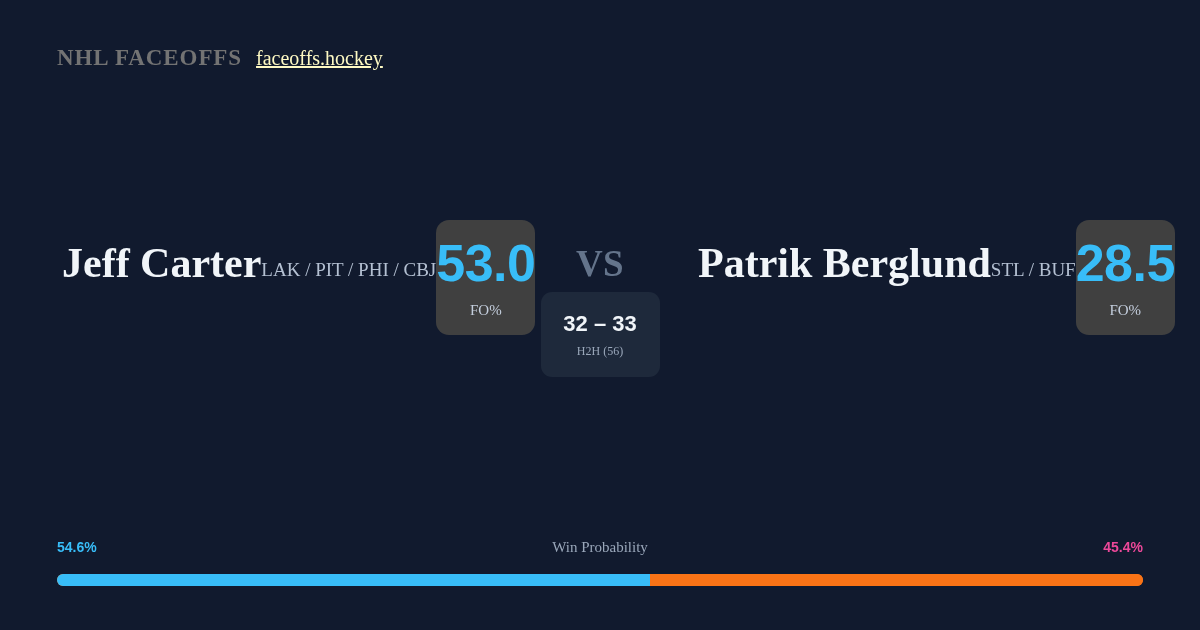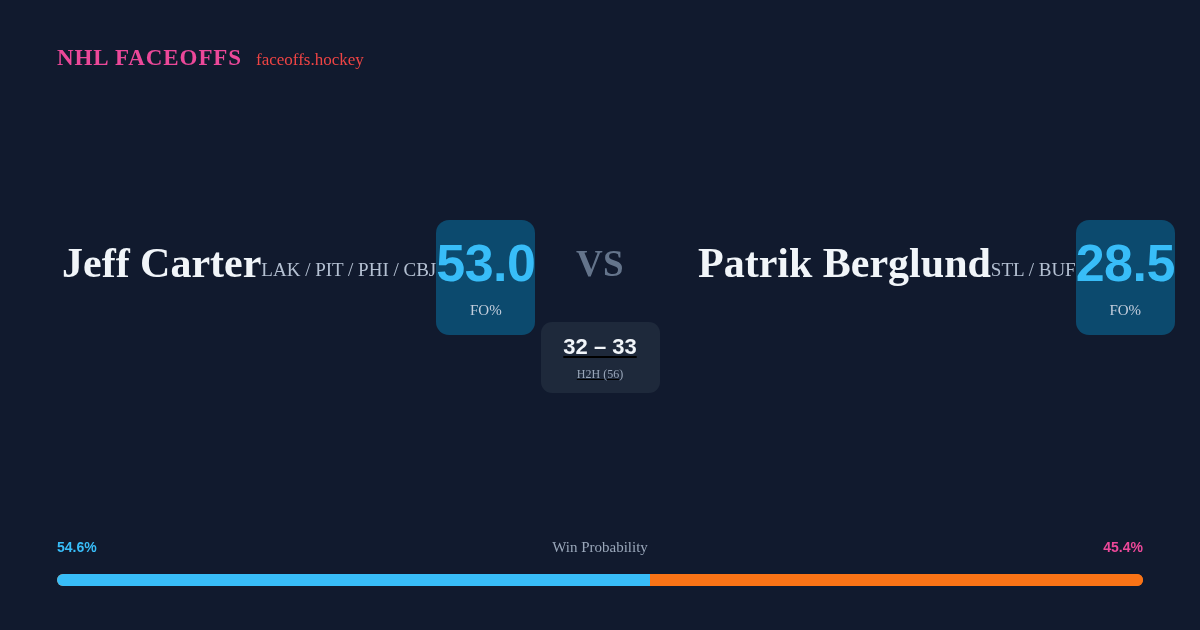--- a/index.html
+++ b/index.html
@@ -23,29 +23,30 @@
     top: 46px;
     display: flex;
     align-items: baseline;
     gap: 14px;
   }
   .brand-name {
     font-family: "Liberation Serif", serif;
     font-size: 23px;
     font-weight: 700;
     letter-spacing: 0.04em;
-    color: #ec4899;
+    color: #737373;
     line-height: 1;
   }
   .brand-domain {
     font-family: "Liberation Serif", serif;
-    font-size: 17px;
-    font-weight: 400;
-    color: #ef4444;
-    line-height: 1;
+    font-size: 20px;
+    font-weight: 400;
+    color: #fef9c3;
+    line-height: 1;
+    text-decoration: underline;
   }
 
   
   .matchup {
     position: absolute;
     left: 0;
     top: 190px;
     width: 1200px;
     height: 240px;
   }
@@ -76,21 +77,21 @@
     color: #b4c0d2;
     line-height: 1;
     margin-top: 14px;
     white-space: nowrap;
   }
 
   .stat-card {
     margin-top: 30px;
     width: 175px;
     height: 115px;
-    background: #0c4a6e;
+    background: #404040;
     border-radius: 13px;
     display: flex;
     flex-direction: column;
     align-items: center;
     justify-content: center;
   }
   .stat-value {
     font-family: "Liberation Sans", sans-serif;
     font-size: 52px;
     font-weight: 700;
@@ -120,30 +121,29 @@
   .vs-label {
     font-family: "Liberation Serif", serif;
     font-size: 37px;
     font-weight: 700;
     color: #64748b;
     line-height: 1;
     margin-top: 55px;
     letter-spacing: 0.01em;
   }
   .h2h-card {
-    margin-top: 40px;
+    margin-top: 10px;
     width: 119px;
-    height: 71px;
+    height: 85px;
     background: #1e293b;
     border-radius: 11px;
     display: flex;
     flex-direction: column;
     align-items: center;
     justify-content: center;
-    text-decoration: underline;
   }
   .h2h-score {
     font-family: "Liberation Sans", sans-serif;
     font-size: 22px;
     font-weight: 700;
     color: #f1f5f9;
     line-height: 1;
     white-space: nowrap;
   }
   .h2h-label {

